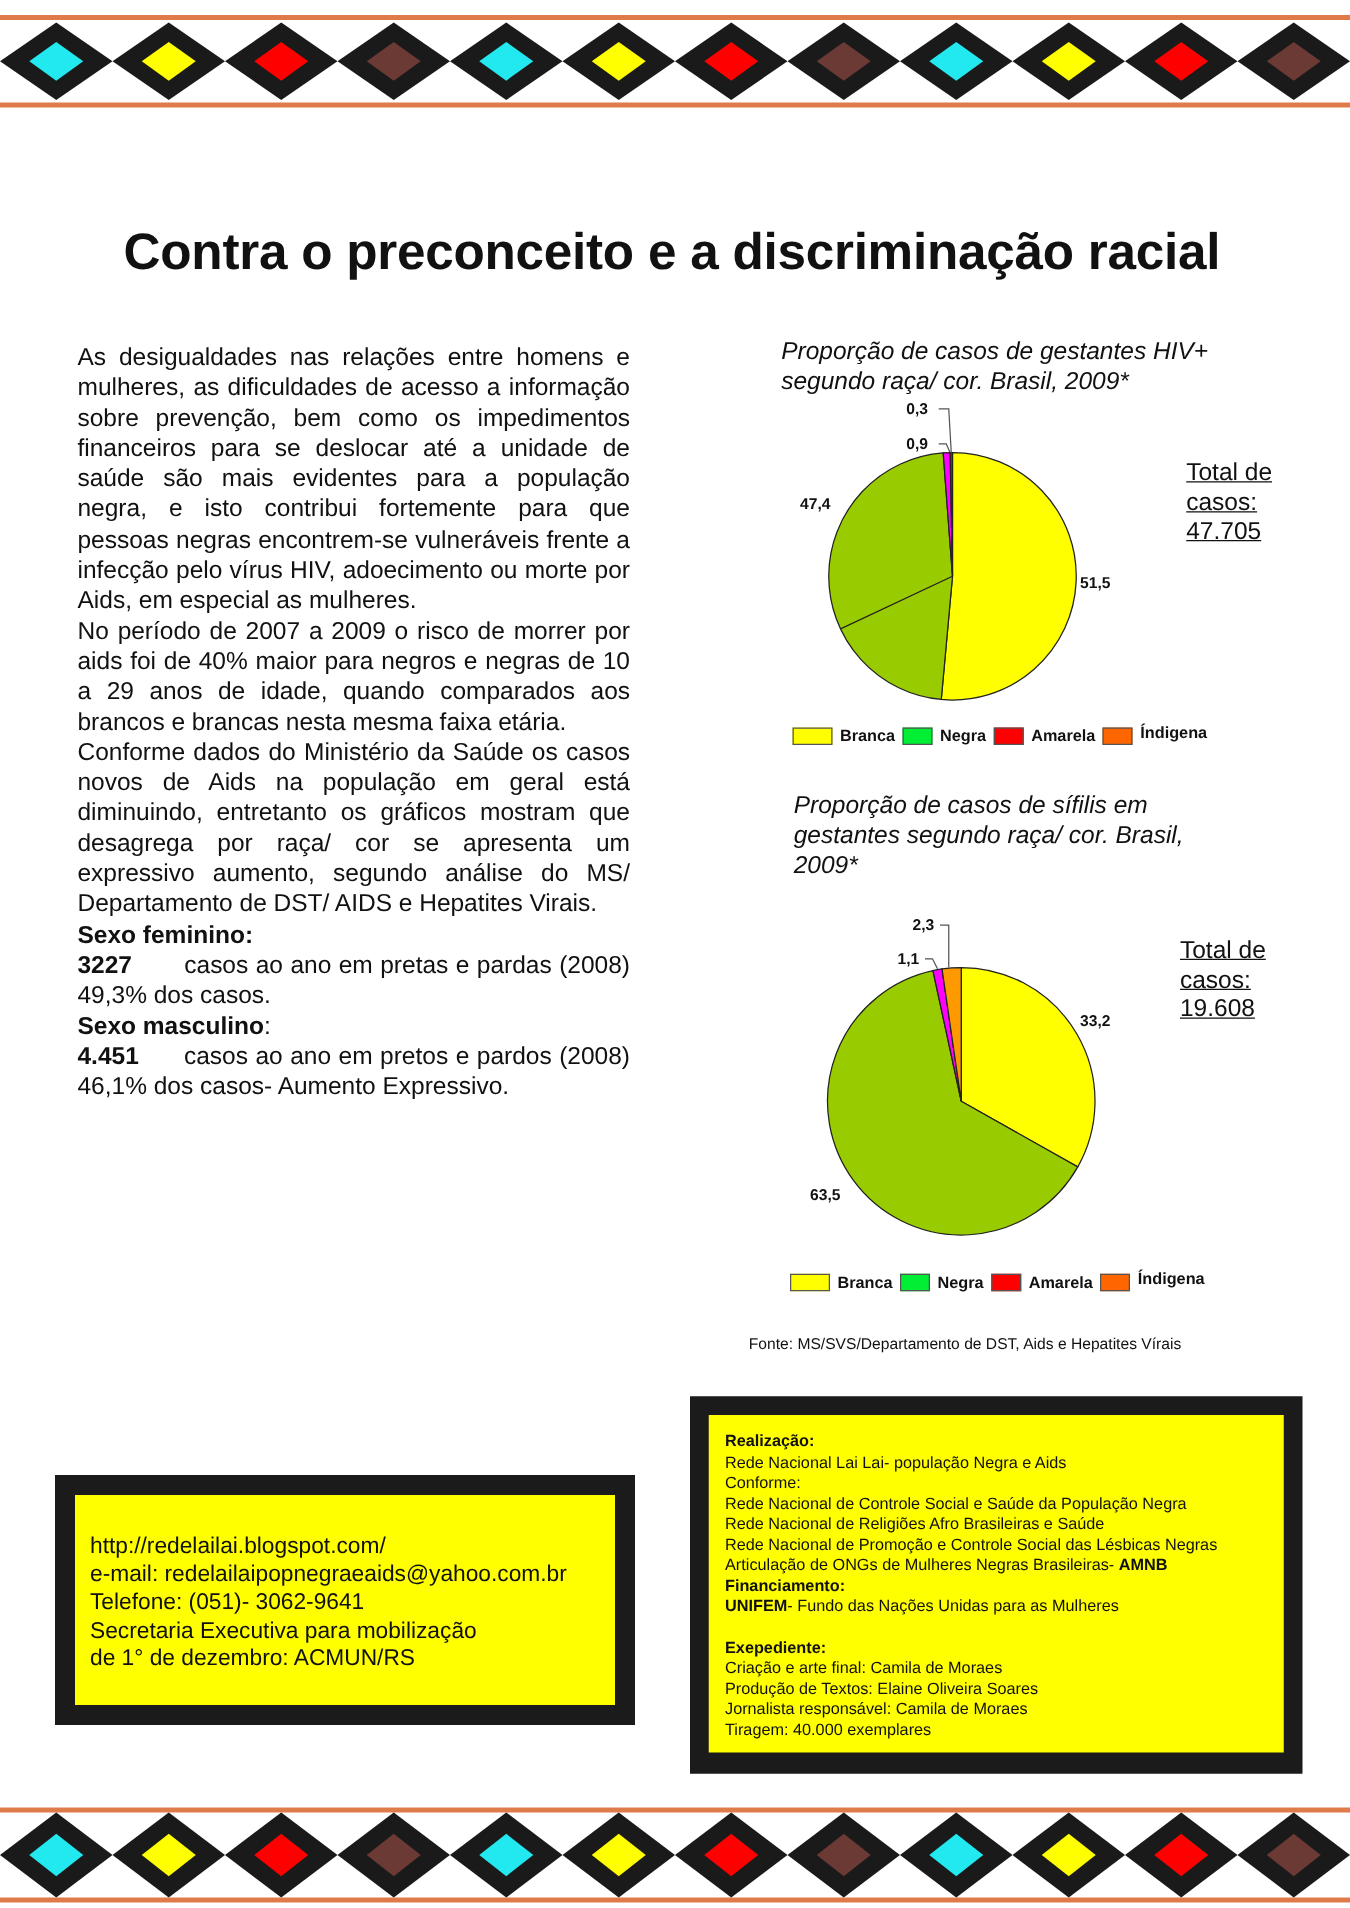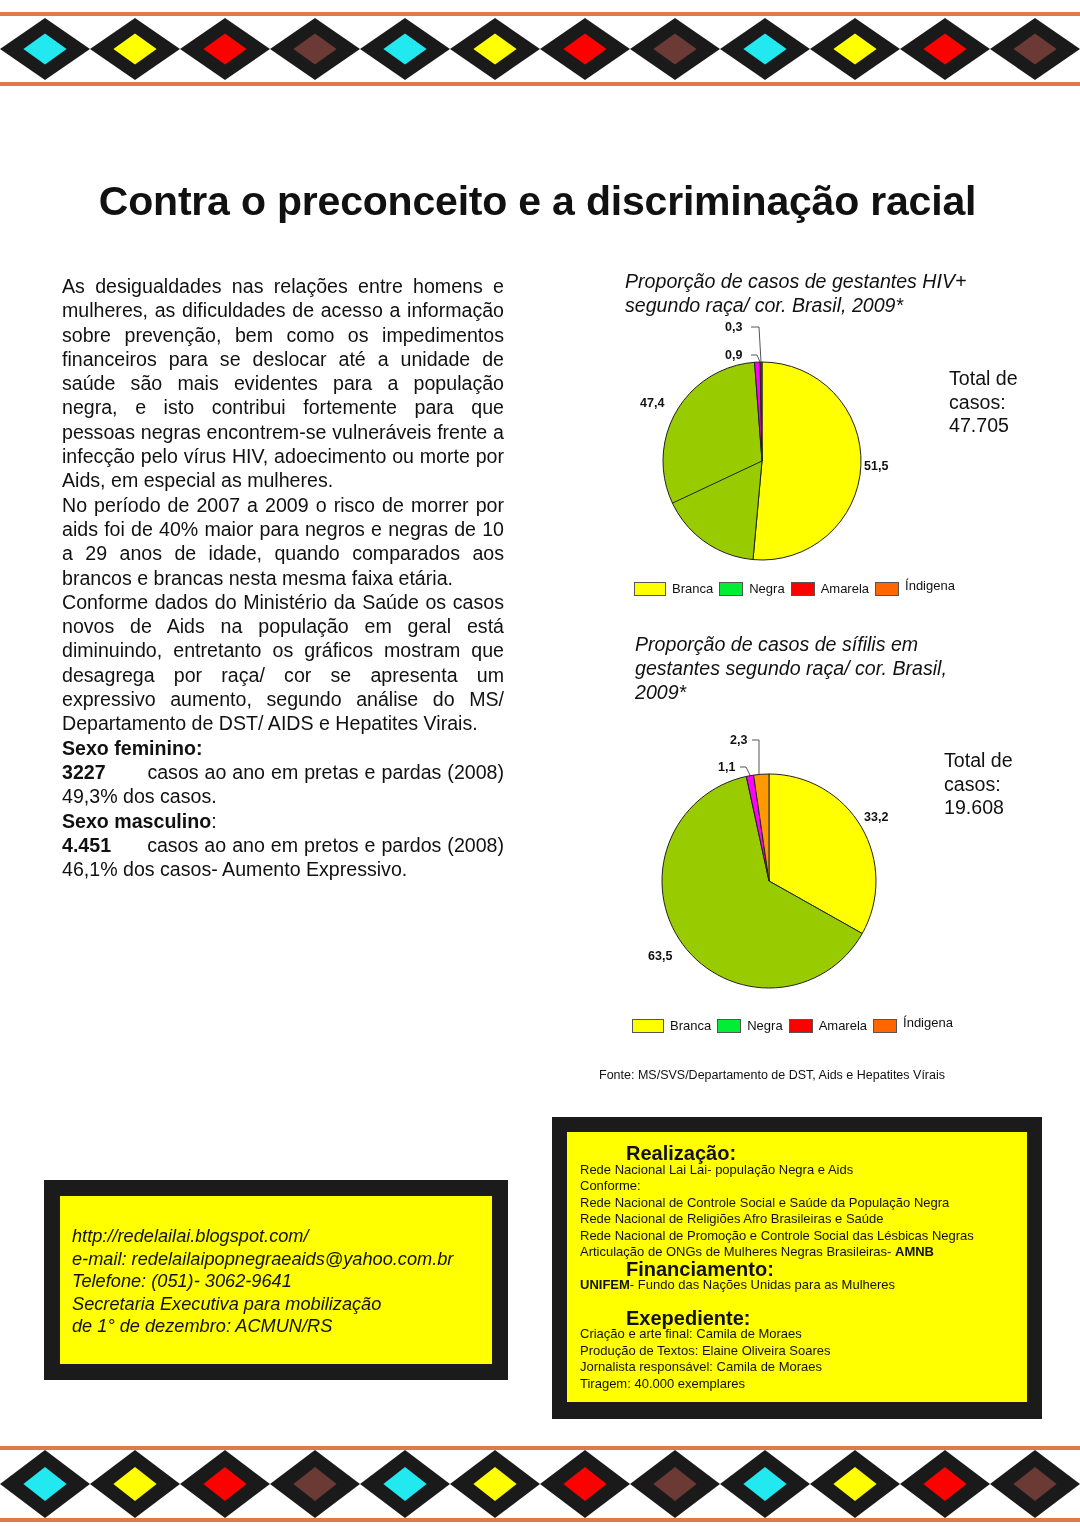--- a/index.html
+++ b/index.html
@@ -6,31 +6,31 @@
   body { width:1080px; height:1526px; position:relative; overflow:hidden; font-family:"Liberation Sans", sans-serif; color:#111; }
   .border-band { position:absolute; left:0; width:1080px; height:96px; }
   .border-band svg { width:1080px; height:96px; display:block; }
   #top-band { top:0; }
   #bottom-band { top:1430px; }
   .title { position:absolute; left:0; top:178px; width:1075px; text-align:center; font-size:41px; font-weight:bold; letter-spacing:-0.2px; margin:0; }
   .body-text { position:absolute; left:62px; top:274px; width:442px; font-size:19.6px; line-height:24.3px; text-align:justify; }
   .body-text p { margin:0; }
   .body-text b { font-weight:bold;margin-top:44px; }
   .chart-title { position:absolute; font-size:19.6px; line-height:24px; margin:0; font-weight:normal;font-style:italic; }
-  .total { position:absolute; font-size:19.6px; line-height:23.5px; }
+  .total { position:absolute; font-size:19.6px; line-height:23.5px;text-decoration:underline; }
   .slice-label { font-family:"Liberation Sans", sans-serif; font-size:12.5px; font-weight:bold; fill:#111; }
-  .legend { position:absolute; display:flex; align-items:flex-start; font-size:13px; font-weight:normal;padding-left:24px; }
+  .legend { position:absolute; display:flex; align-items:flex-start; font-size:13px; font-weight:bold;padding-left:24px; }
   .legend .sw { display:inline-block; height:12px; border:1px solid #555; margin-right:6px; }
   .legend .item { display:flex; align-items:center; margin-right:6px; }
   .source { position:absolute; left:599px; top:1068px; font-size:12.5px; }
   .box { position:absolute; background:#1b1b1b; }
   .box-inner { position:absolute; background:#ffff00; }
-  .contact { position:absolute; left:72px; top:1225px; font-size:18.2px; line-height:22.5px;font-style:italic; }
+  .contact { position:absolute; left:72px; top:1225px; font-size:18.2px; line-height:22.5px; }
   .credits { position:absolute; left:580px; top:1145px; font-size:13px; line-height:16.5px; }
-  .credits .hd { font-size:20px; font-weight:bold;margin-left:46px; }
+  .credits .hd { font-size:13px; font-weight:bold; }
   .credits b { font-weight:bold; }
   .gap { height:16px; }
 </style>
 </head>
 <body>
 
 <div class="border-band" id="top-band">
   <svg id="top-svg" viewBox="0 0 1080 96">
       <rect x="0" y="12" width="1080" height="4" fill="#e07a4a"></rect>
       <rect x="0" y="82" width="1080" height="4" fill="#e07a4a"></rect>

